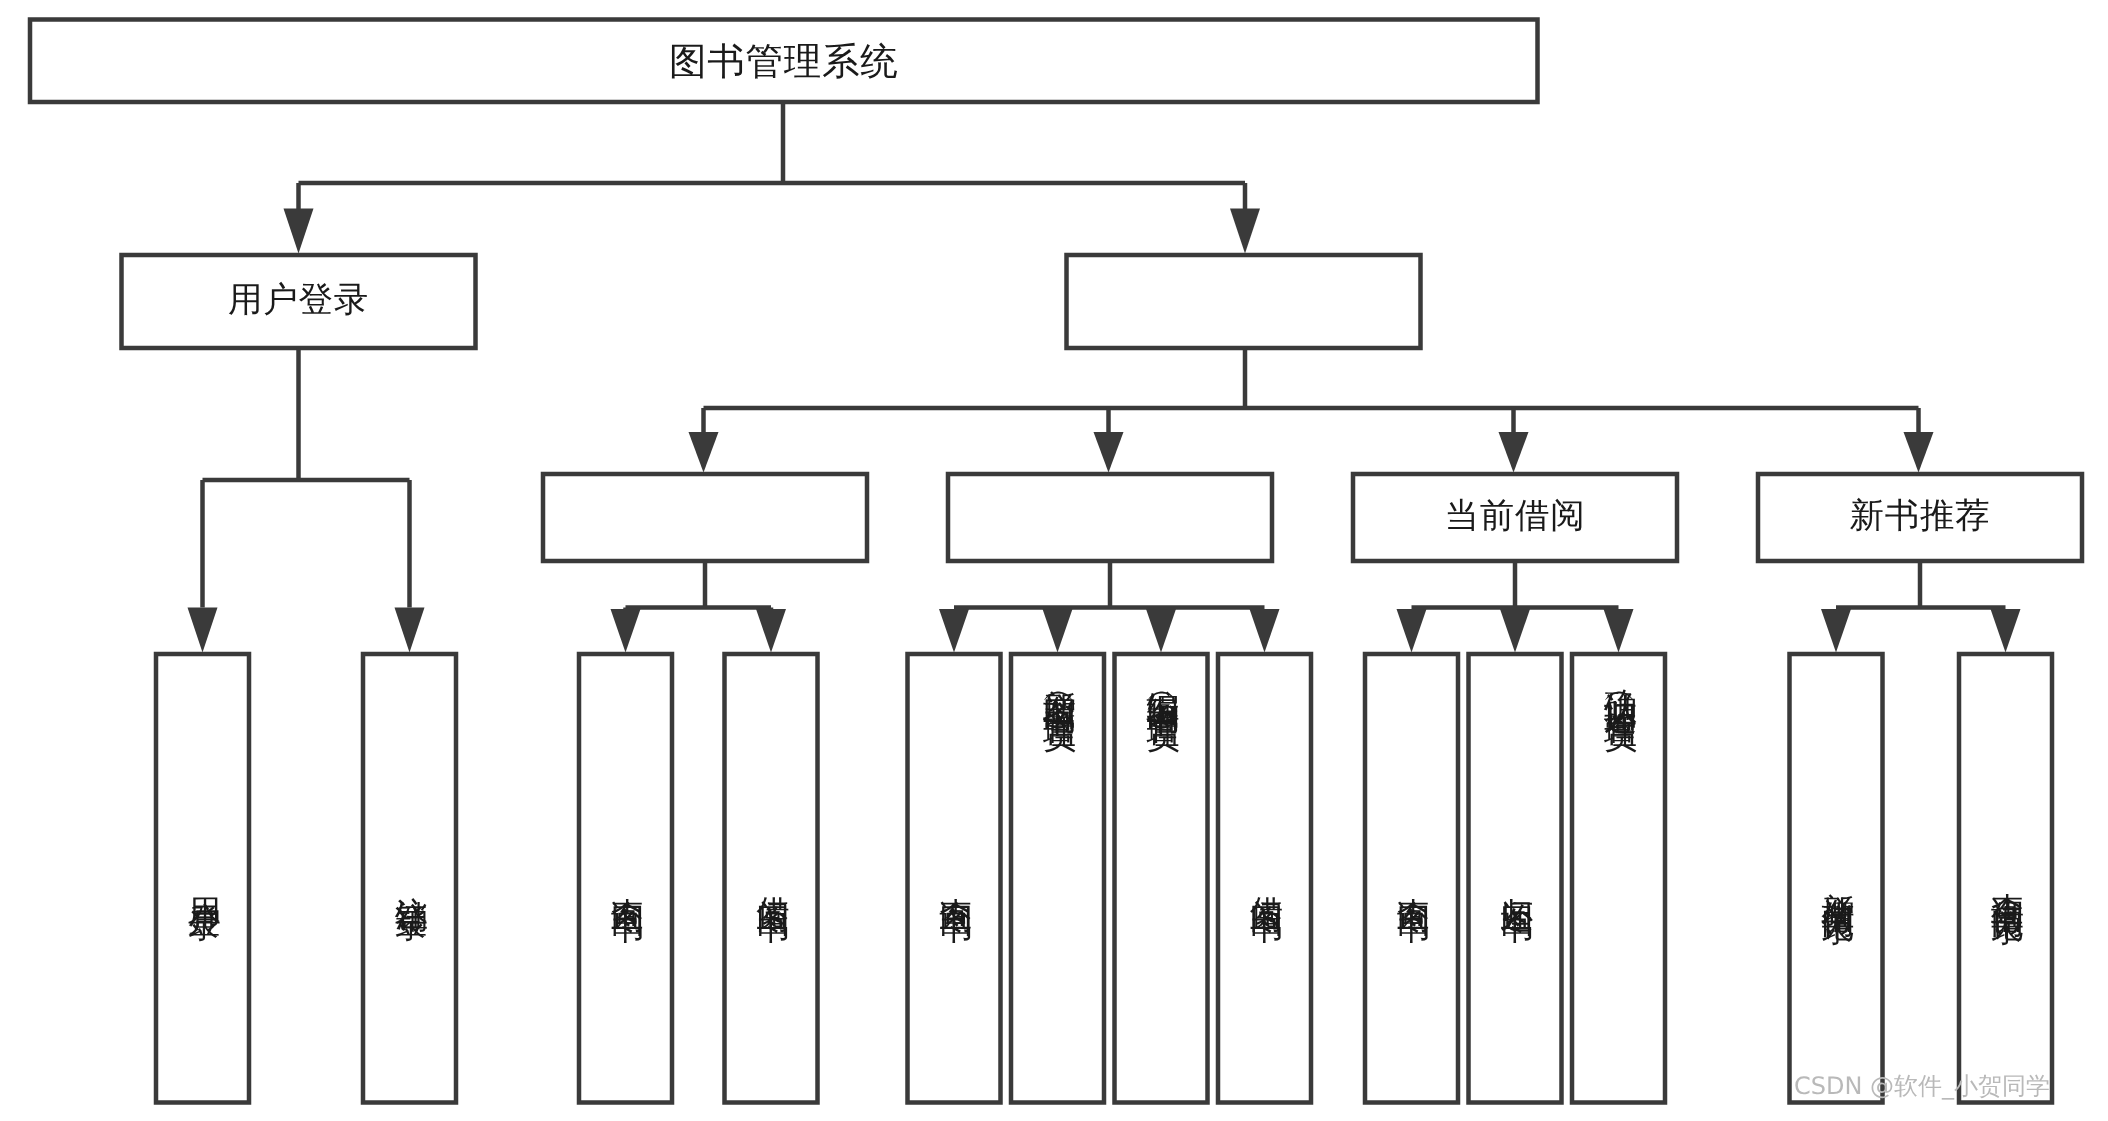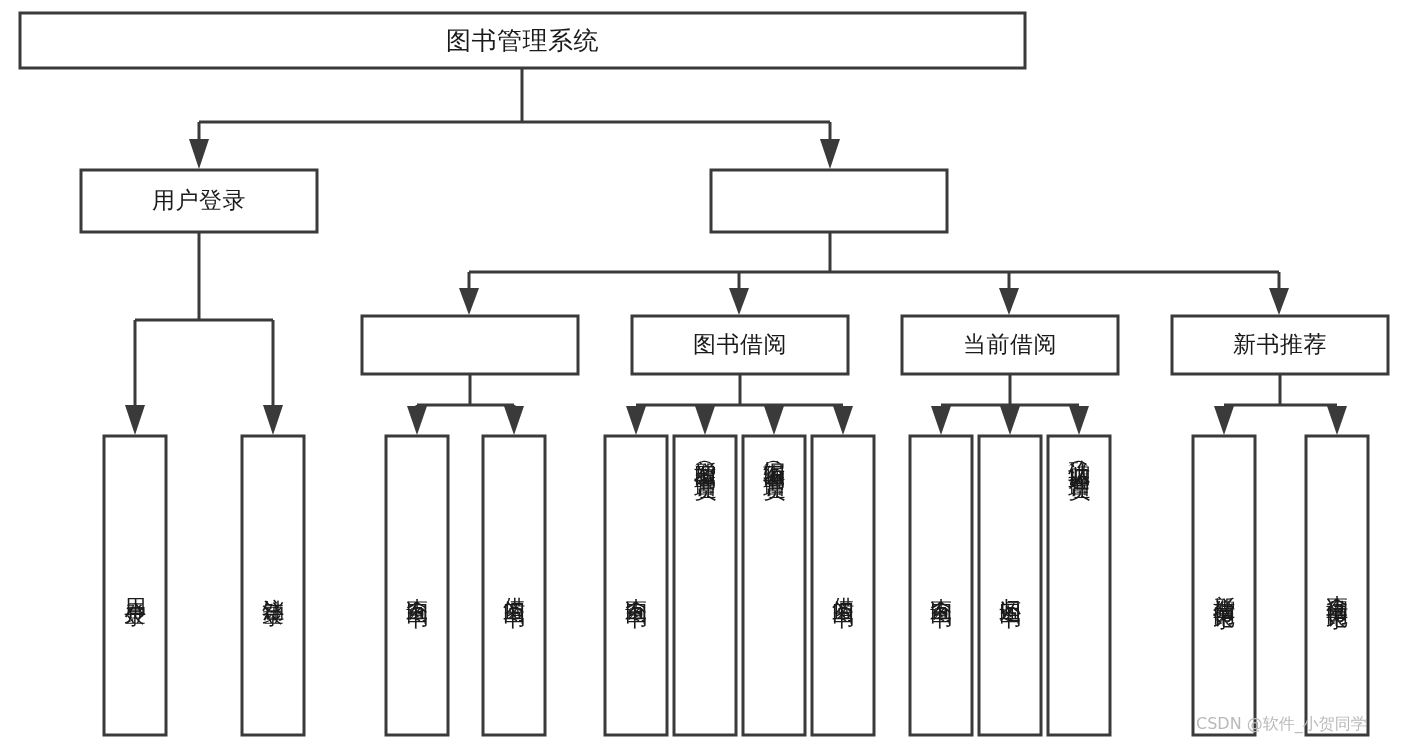--- a/index.html
+++ b/index.html
@@ -160,21 +160,20 @@
 
     <rect class="node-rect" x="1193" y="436" width="62" height="299"></rect>
     <rect class="node-rect" x="1306" y="436" width="62" height="299"></rect>
 
   </svg>
 
   <div class="node-label" style="left:20px; top:13px; width:1005px; height:55px; font-size:25px;">图书管理系统</div>
 
   <div class="node-label" style="left:81px; top:170px; width:236px; height:62px;">用户登录</div>
 
-  <div class="node-label" style="left:632px; top:316px; width:216px; height:58px;">图书借阅</div>
   <div class="node-label" style="left:902px; top:316px; width:216px; height:58px;">当前借阅</div>
   <div class="node-label" style="left:1172px; top:316px; width:216px; height:58px;">新书推荐</div>
 
   <div class="node-label vertical" style="left:104px; top:436px; width:62px; height:299px;">用户登录</div>
   <div class="node-label vertical" style="left:242px; top:436px; width:62px; height:299px;">注销登录</div>
 
   <div class="node-label vertical" style="left:386px; top:436px; width:62px; height:299px;">查询图书</div>
   <div class="node-label vertical" style="left:483px; top:436px; width:62px; height:299px;">借阅图书</div>
 
   <div class="node-label vertical" style="left:605px; top:436px; width:62px; height:299px;">查询图书</div>

